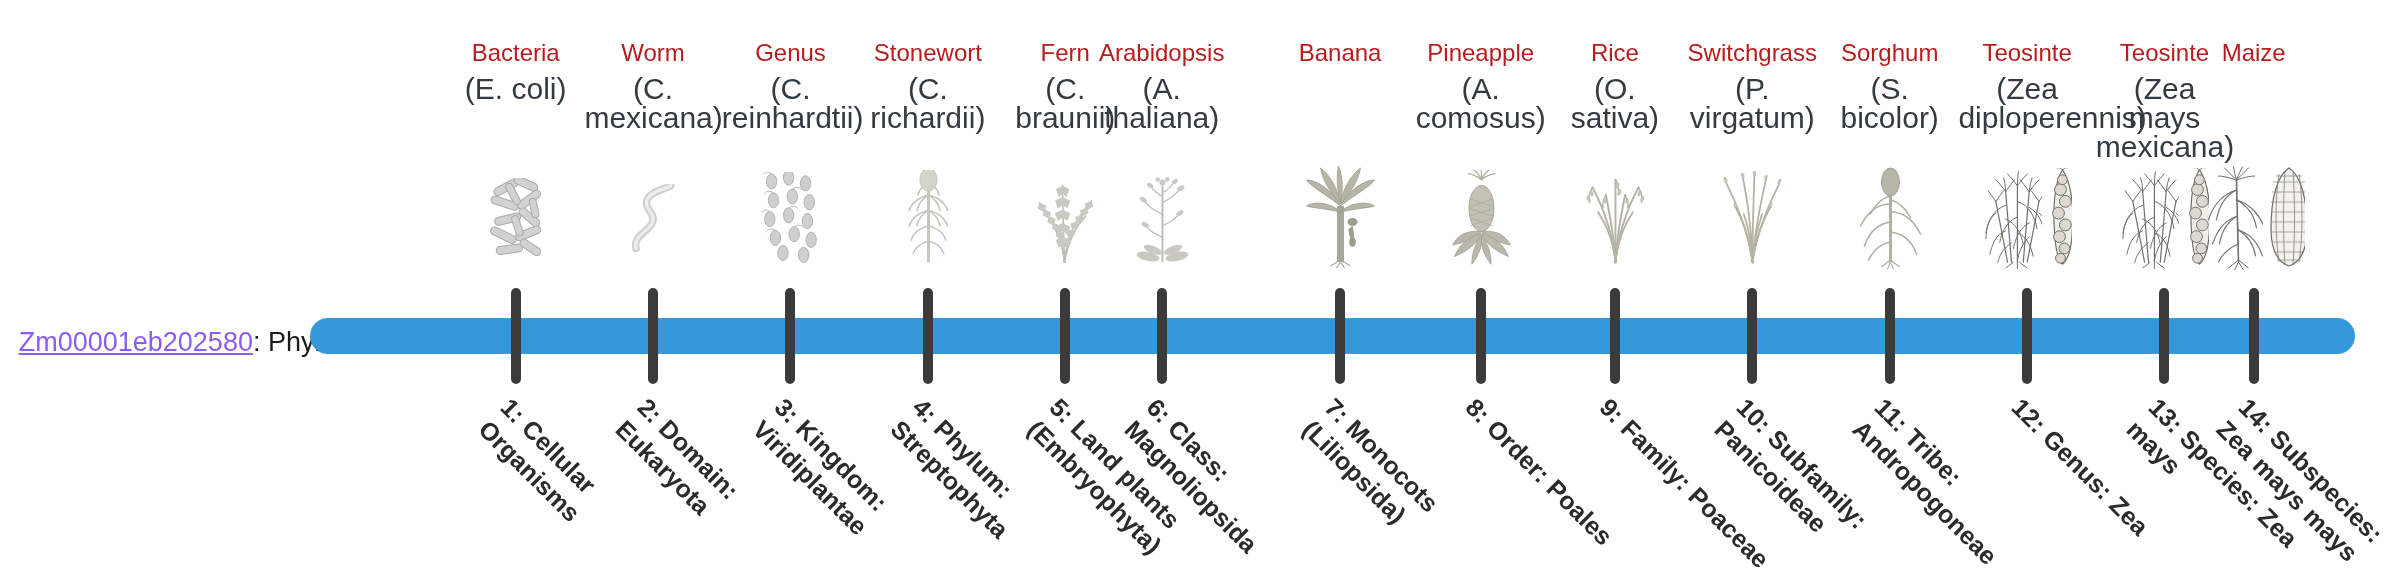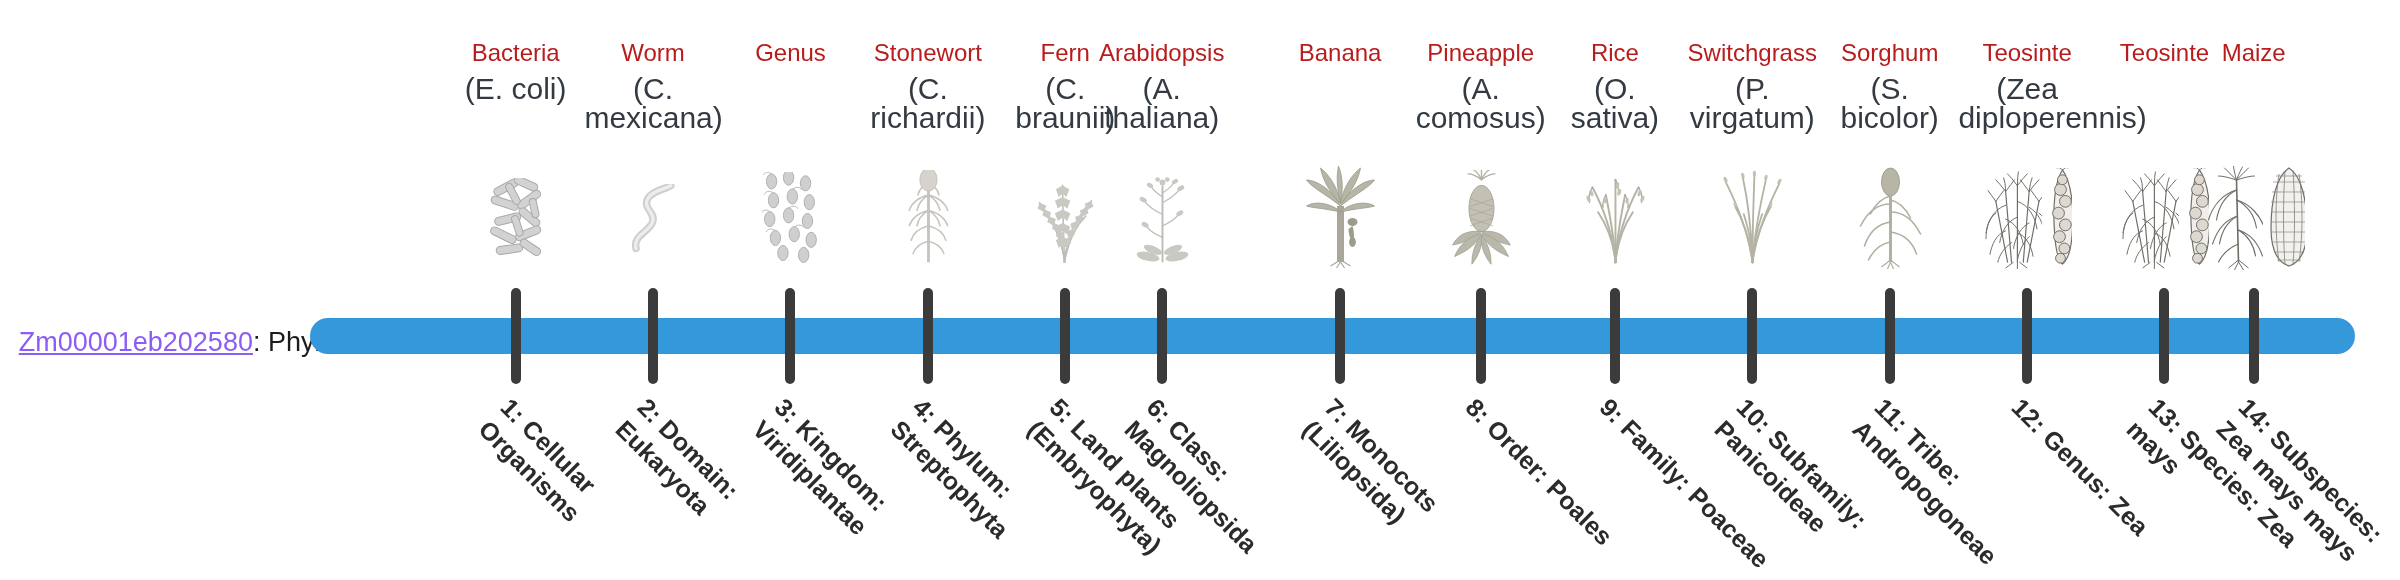--- a/index.html
+++ b/index.html
@@ -173,20 +173,21 @@
             <use xlink:href="#ic-worm"></use>
           </svg>
         </div>
         <div class="tick" style="background: rgb(59, 59, 59);"></div>
         <div class="rot-wrap">
           <div class="rot">2: Domain: Eukaryota</div>
         </div>
       </div>
       <div class="col" style="left: 274.8px;">
         <div class="col-common">Genus</div>
+        <div class="col-sci">(C. reinhardtii)</div>
         <div class="art">
           <svg width="62" height="98" viewBox="0 0 59 104">
             <use xlink:href="#ic-algae"></use>
           </svg>
         </div>
         <div class="tick" style="background: rgb(59, 59, 59);"></div>
         <div class="rot-wrap">
           <div class="rot">3: Kingdom: Viridiplantae</div>
         </div>
       </div>
@@ -304,20 +305,21 @@
             <use xlink:href="#ic-teosinte-ear"></use>
           </svg>
         </div>
         <div class="tick" style="background: rgb(59, 59, 59);"></div>
         <div class="rot-wrap">
           <div class="rot">12: Genus: Zea</div>
         </div>
       </div>
       <div class="col" style="left: 1648.8px;">
         <div class="col-common">Teosinte</div>
+        <div class="col-sci">(Zea mays mexicana)</div>
         <div class="art">
           <svg width="60" height="102" viewBox="0 0 57 104">
             <use xlink:href="#ic-teosinte-plant"></use>
           </svg>
           <svg width="26" height="102" viewBox="0 0 25 104">
             <use xlink:href="#ic-teosinte-ear"></use>
           </svg>
         </div>
         <div class="tick" style="background: rgb(59, 59, 59);"></div>
         <div class="rot-wrap">

